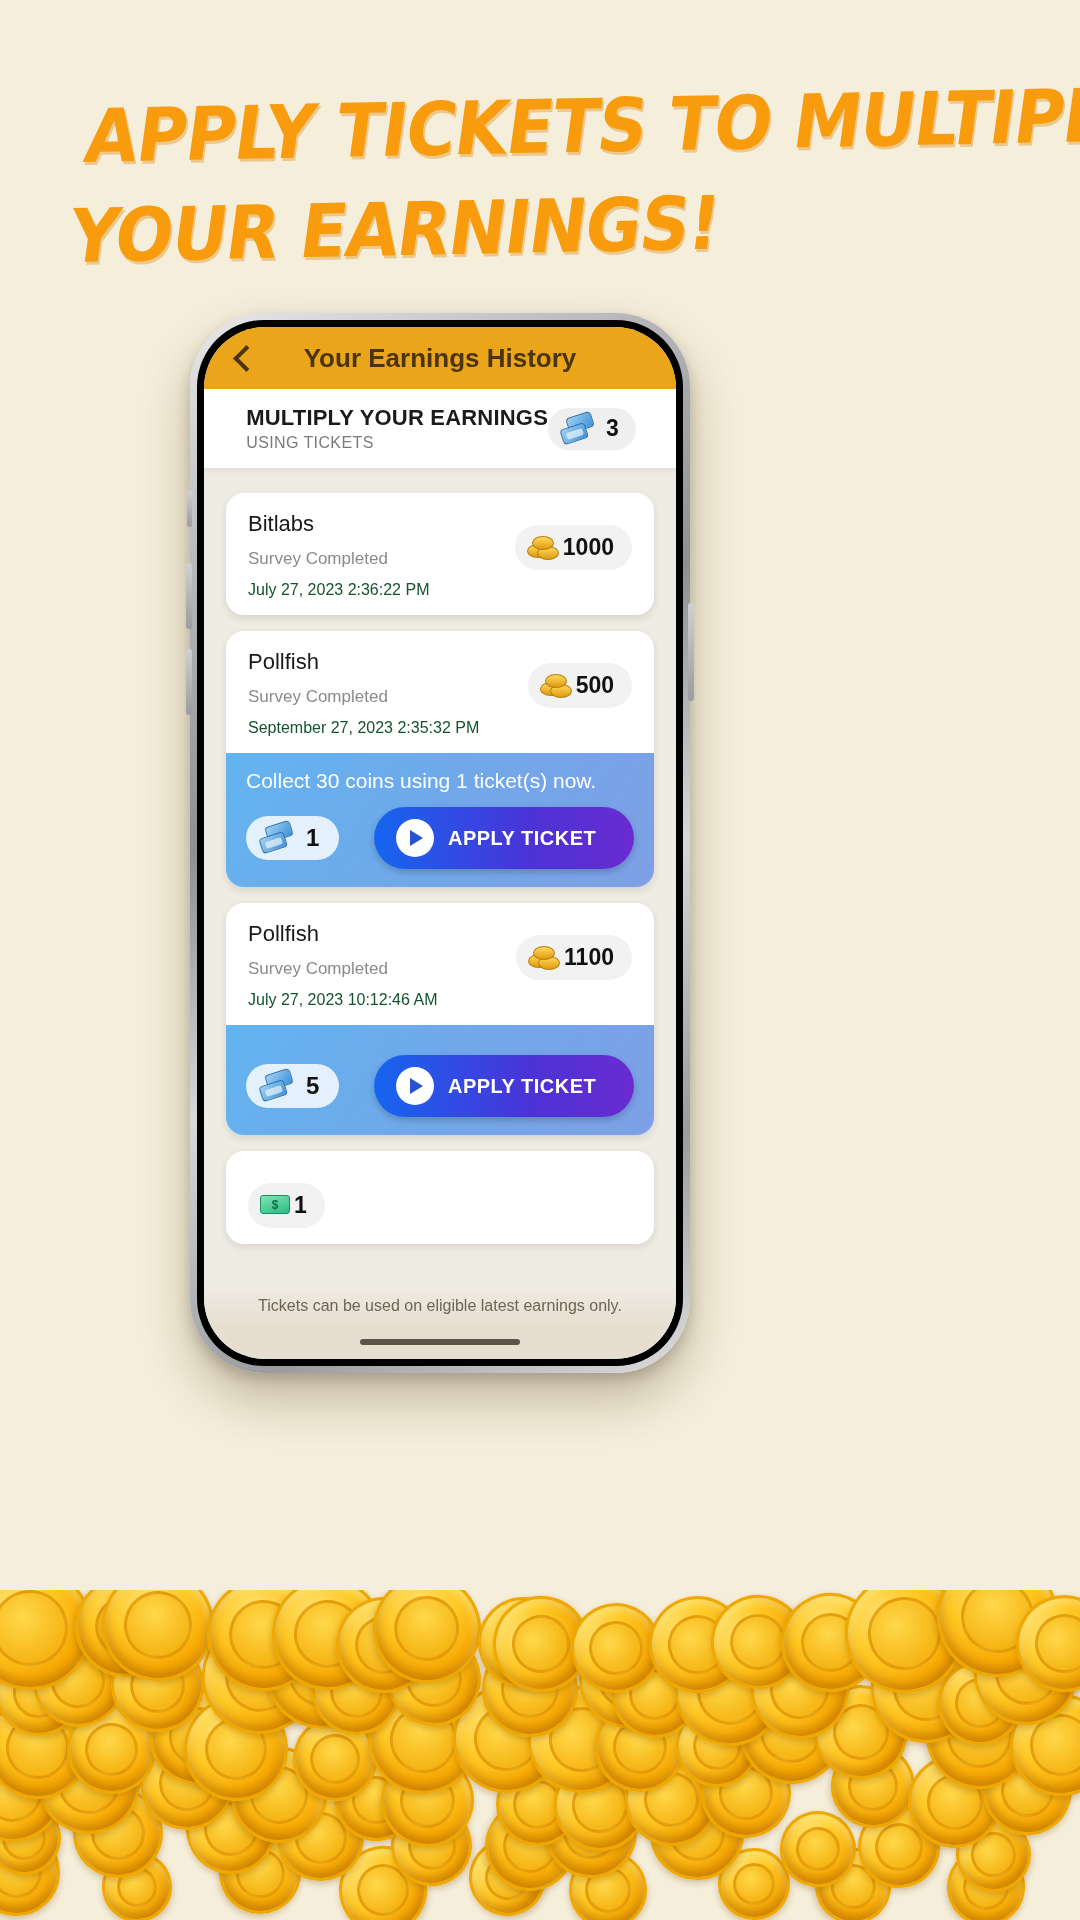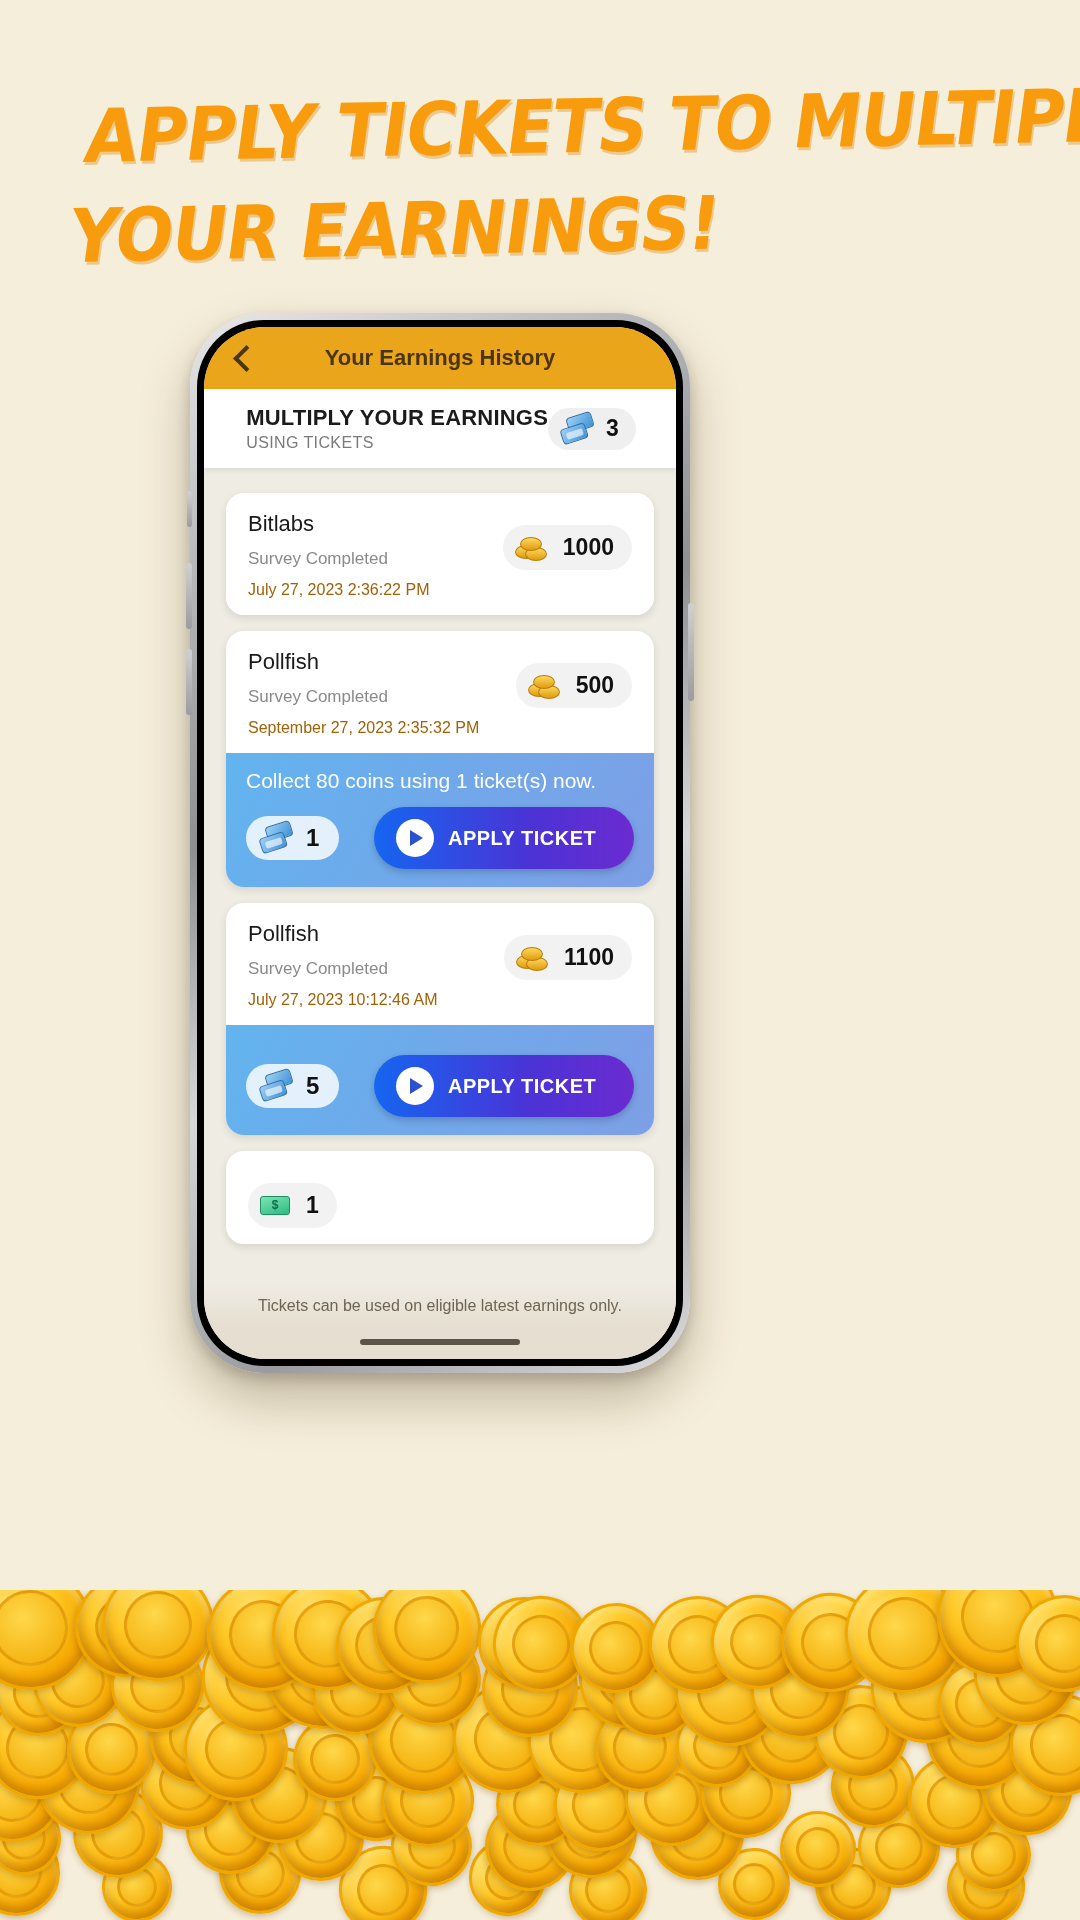--- a/index.html
+++ b/index.html
@@ -85,21 +85,21 @@
     height:62px; background:#eba51a; flex:none;
     display:flex; align-items:center; padding:0 22px; position:relative;
   }
   .back-chevron { width:34px; height:34px; position:relative; cursor:pointer; }
   .back-chevron::before{
     content:""; position:absolute; left:11px; top:8px; width:15px; height:15px;
     border-left:4px solid #4a3510; border-bottom:4px solid #4a3510; transform:rotate(45deg);
   }
   .nav-title {
     position:absolute; left:0; right:0; text-align:center;
-    font-size:22px; font-weight:bold; color:#4a3510;
+    font-size:26px; font-weight:bold; color:#4a3510;
   }
 
   
   .multiply {
     background:#fff; flex:none; padding:16px 24px 16px 26px;
     display:flex; align-items:center; justify-content:center;
     box-shadow:0 2px 5px rgba(0,0,0,.09); z-index:3;
   }
   .multiply-title { font-size:22px; font-weight:bold; color:#1b1b1b; letter-spacing:.2px;}
   .multiply-sub { font-size:16px; color:#7a7a7a; margin-top:3px; letter-spacing:.4px;}
@@ -125,24 +125,24 @@
 
   
   .list { flex:1; overflow:hidden; padding:25px 0 0; background:#efece4; }
   .card-wrap { margin:0 22px 16px; border-radius:18px; overflow:hidden; box-shadow:0 3px 9px rgba(0,0,0,.11); }
   .earn-card {
     background:#fff; padding:18px 22px 16px;
     display:flex; align-items:flex-start; justify-content:space-between;
   }
   .earn-name { font-size:22px; color:#1a1a1a; }
   .earn-desc { font-size:17px; color:#8a8a8a; margin-top:12px; }
-  .earn-date { font-size:16px; color:#a16207; margin-top:12px; }
+  .earn-date { font-size:16px; color:#14532d; margin-top:12px; }
   .amt-pill {
     background:#f2f2f2; border-radius:30px; padding:9px 18px 9px 12px;
-    display:flex; align-items:center; gap:14px; margin-top:14px;
+    display:flex; gap:2px; margin-top:14px;
   }
   .amt-pill .val { font-size:23px; font-weight:bold; color:#111; }
 
   
   .coin-glyph { width:34px; height:26px; position:relative; }
   .coin-glyph span{
     position:absolute; width:22px; height:14px; border-radius:50%;
     background:linear-gradient(180deg,#ffd95e,#e09b10);
     border:1.5px solid #b87d09;
   }
@@ -263,21 +263,21 @@
             <div class="amt-pill">
               <span class="coin-glyph">
                   <span class="cg1"></span>
                   <span class="cg2"></span>
                   <span class="cg3"></span>
                 </span>
               <span class="val">500</span>
             </div>
           </div>
           <div class="promo">
-            <div class="promo-text">Collect 80 coins using 1 ticket(s) now.</div>
+            <div class="promo-text">Collect 30 coins using 1 ticket(s) now.</div>
             <div class="promo-row">
               <div class="promo-ticket">
                 <span class="tkt">
                     <i></i>
                     <u></u>
                   </span>
                 <span class="pnum">1</span>
               </div>
               <div class="apply-btn">
                 <span class="play-circle"></span>

